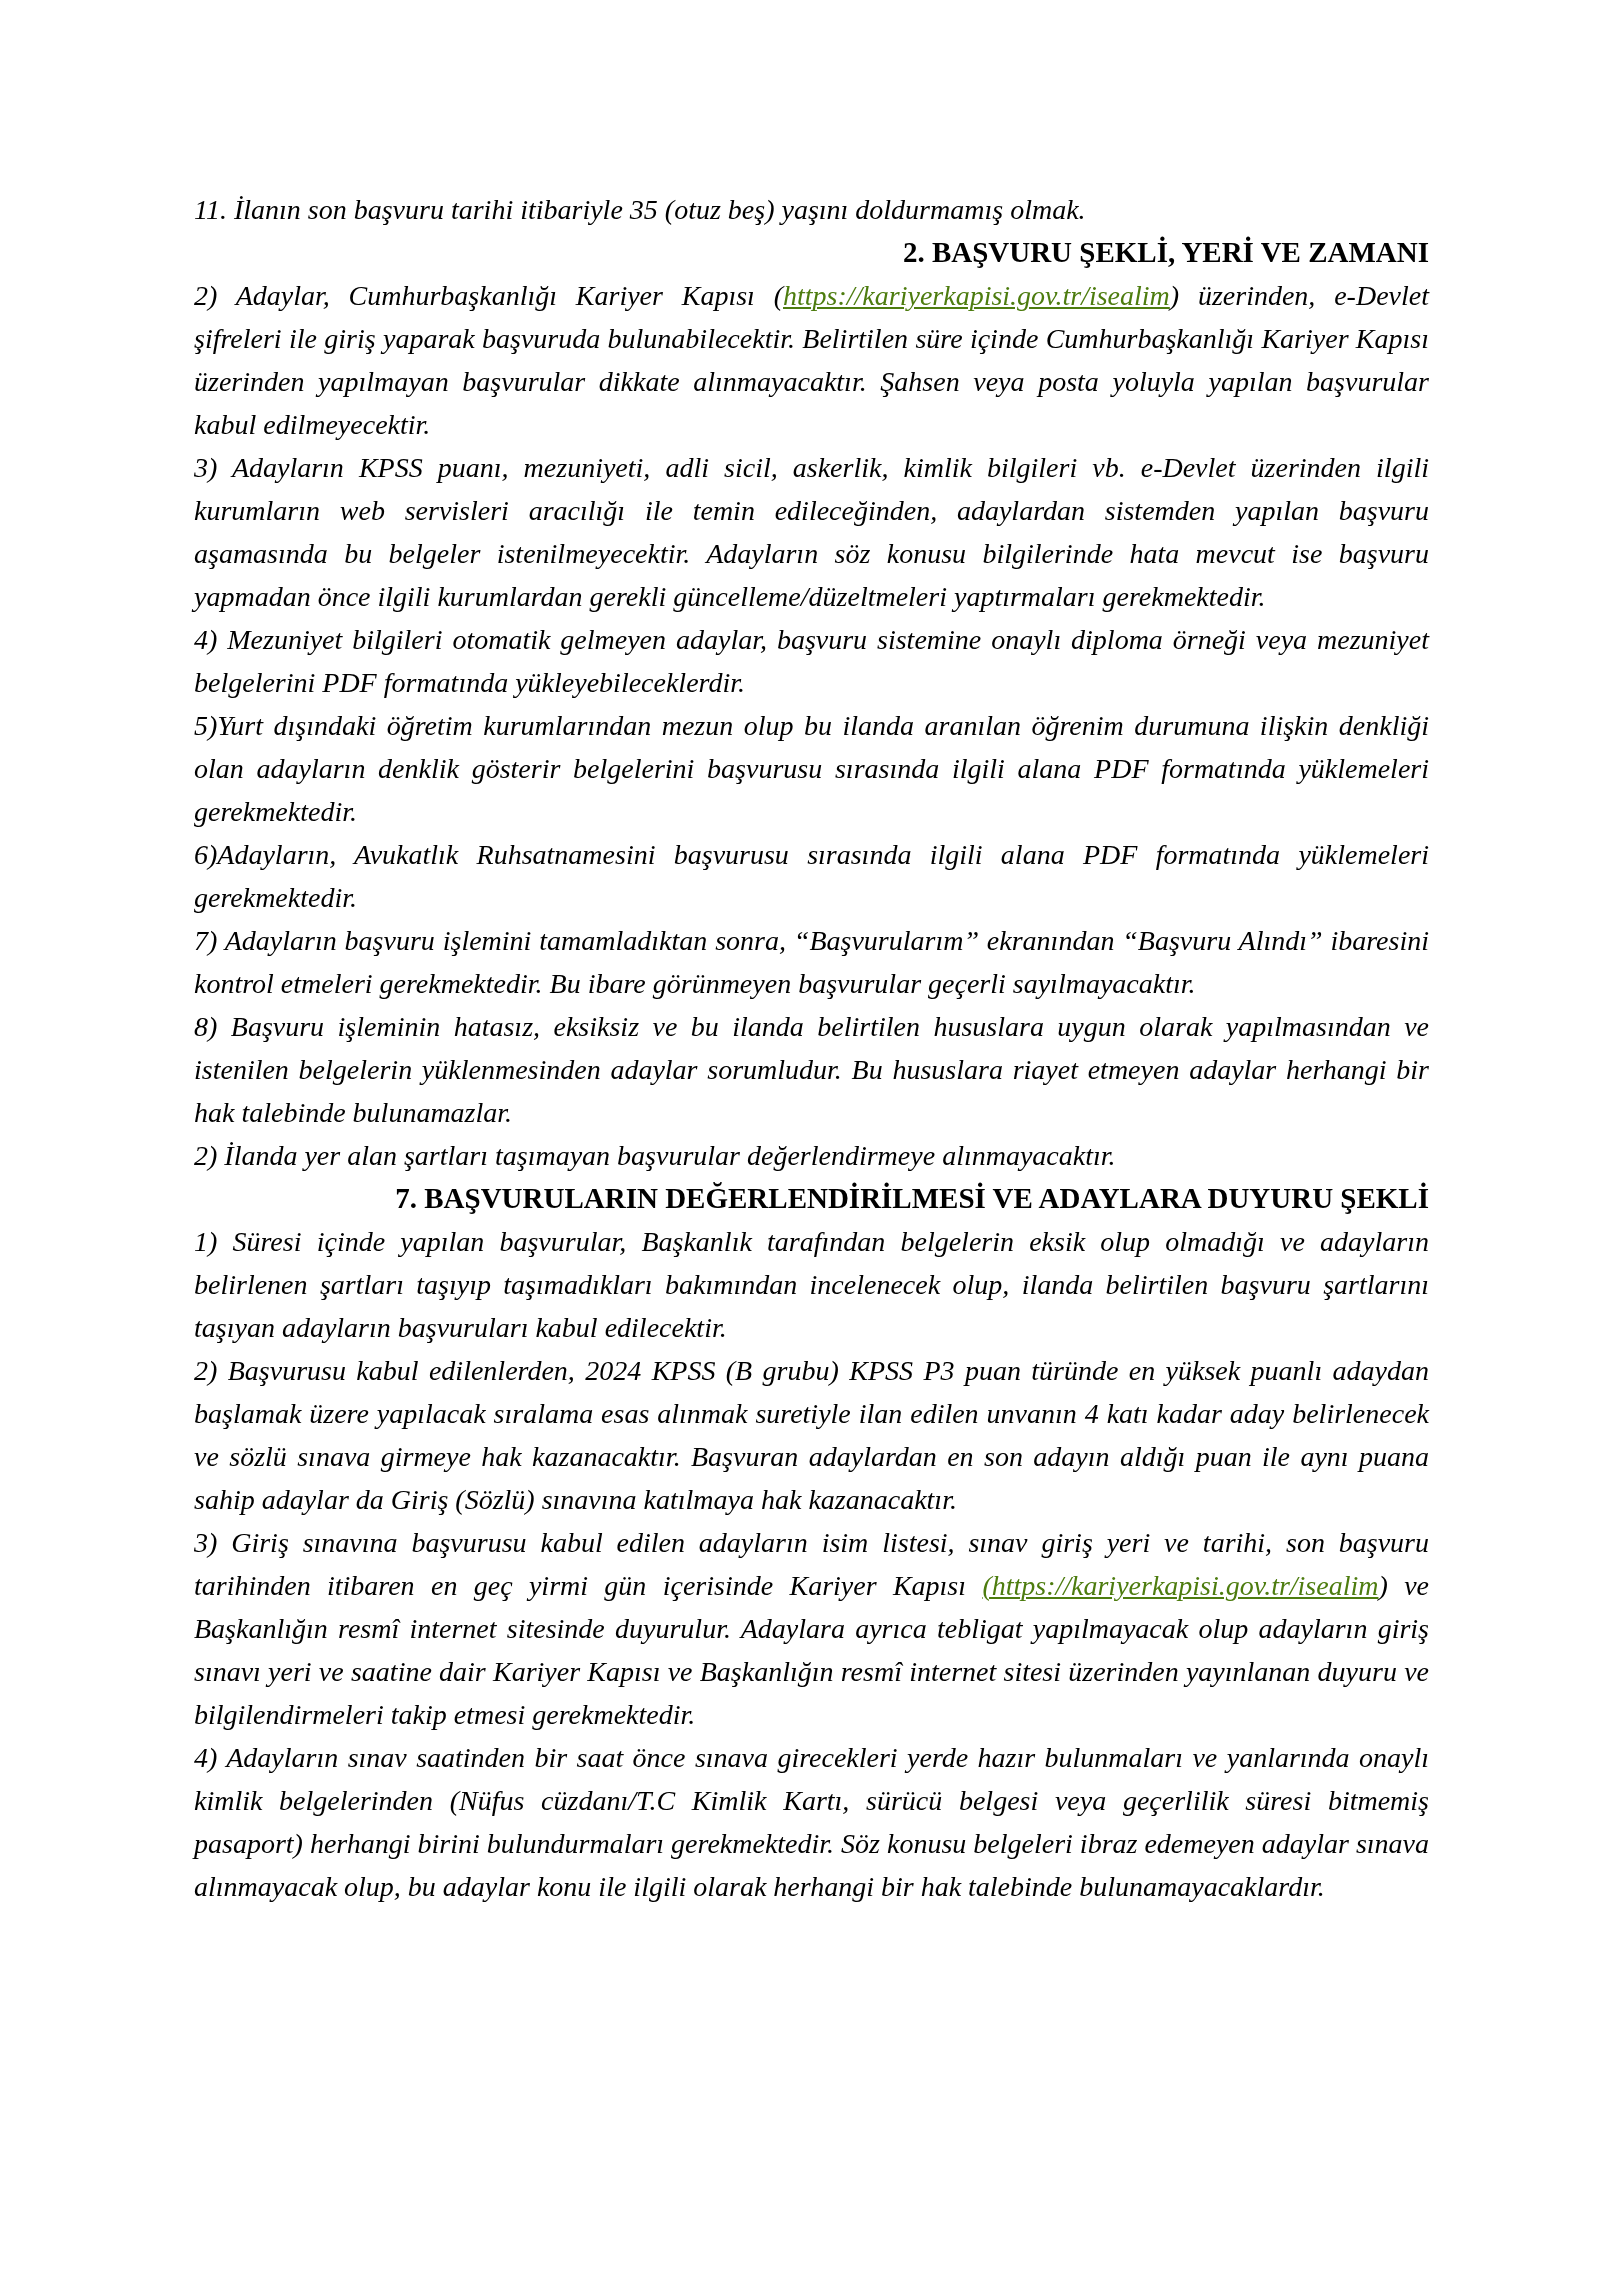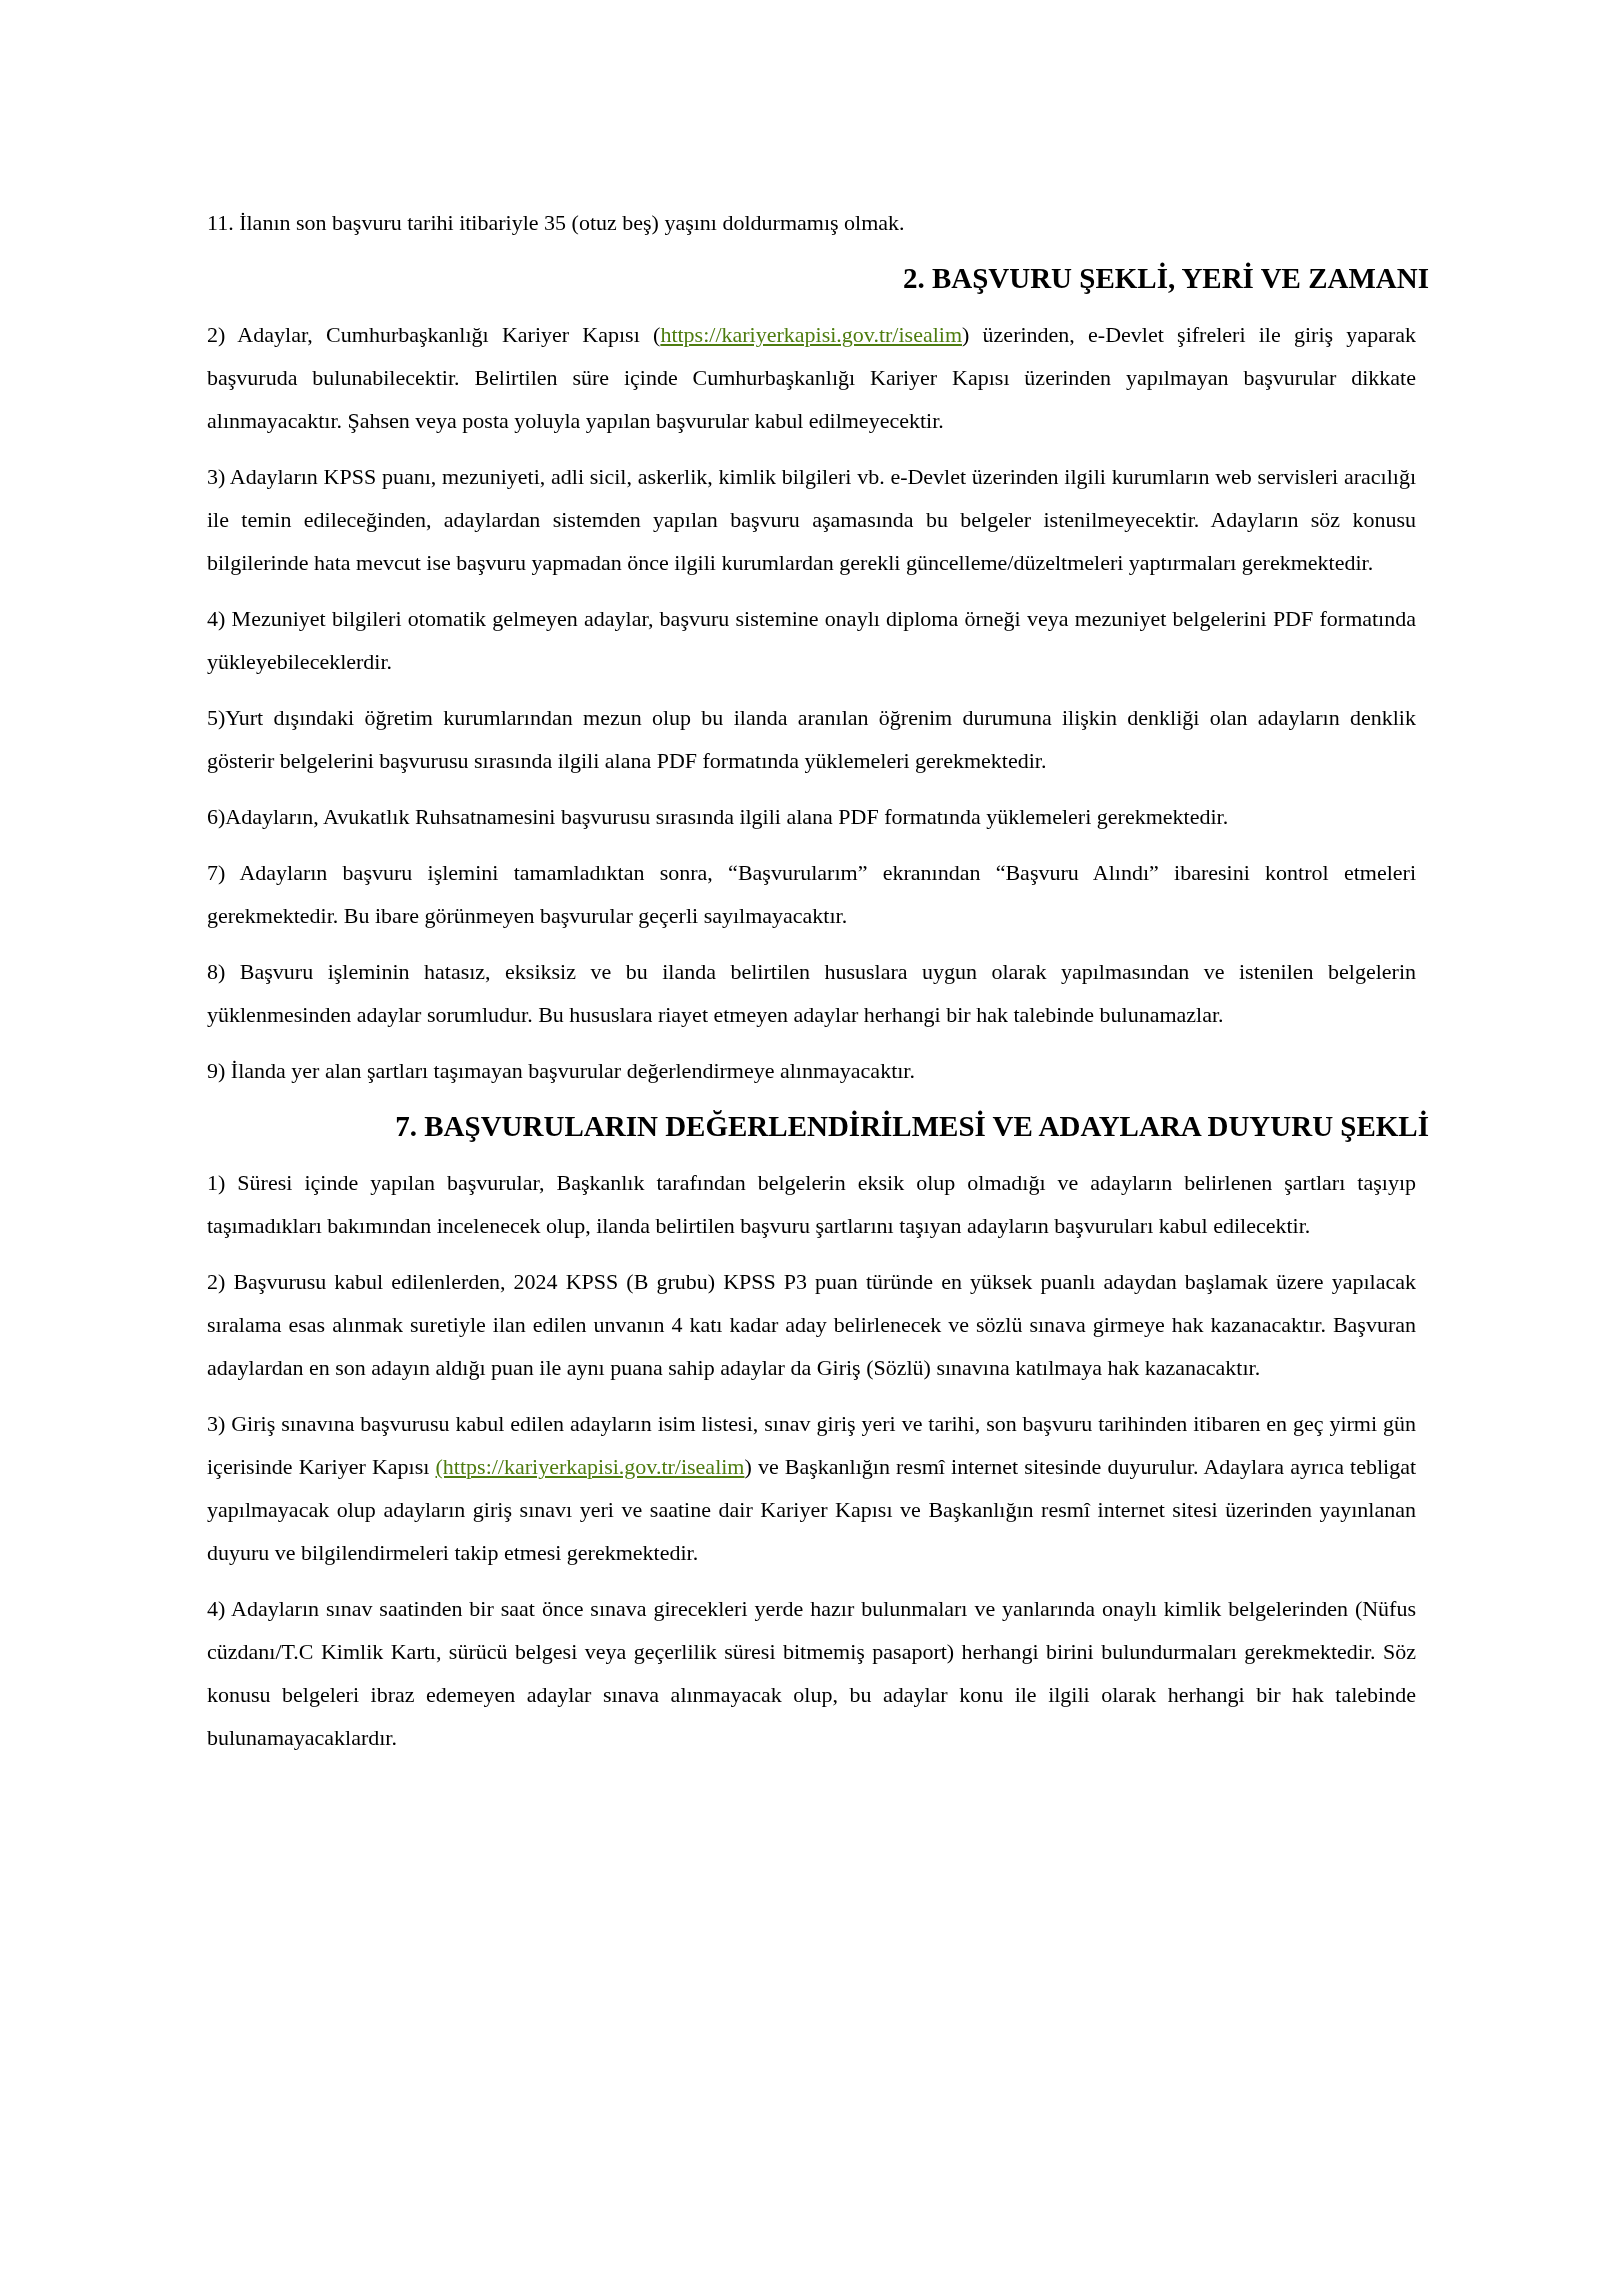--- a/index.html
+++ b/index.html
@@ -16,29 +16,30 @@
     box-sizing: border-box;
     padding: 188px 194px 0 194px;
     font-family: "Liberation Serif", "DejaVu Serif", serif;
     color: #000000;
     overflow: hidden;
   }
   .doc-body {
     width: 1235px;
   }
   p.para {
-    margin: 13px;
+    margin: 0;
     padding: 0;
-    font-size: 22px;
+    font-size: 28px;
     line-height: 43px;
     text-align: justify;
     text-justify: inter-word;
     -webkit-hyphens: none;
     hyphens: none;
     word-spacing: 0px;
+    font-style: italic;
   }
   p.heading {
     margin: 0;
     padding: 0;
     font-size: 29px;
     line-height: 43px;
     font-weight: bold;
     text-align: right;
   }
   a.doclink {
@@ -66,21 +67,21 @@
     <p class="para">4) Mezuniyet bilgileri otomatik gelmeyen adaylar, başvuru sistemine onaylı diploma örneği veya mezuniyet belgelerini PDF formatında yükleyebileceklerdir.</p>
 
     <p class="para">5)Yurt dışındaki öğretim kurumlarından mezun olup bu ilanda aranılan öğrenim durumuna ilişkin denkliği olan adayların denklik gösterir belgelerini başvurusu sırasında ilgili alana PDF formatında yüklemeleri gerekmektedir.</p>
 
     <p class="para">6)Adayların, Avukatlık Ruhsatnamesini başvurusu sırasında ilgili alana PDF formatında yüklemeleri gerekmektedir.</p>
 
     <p class="para">7) Adayların başvuru işlemini tamamladıktan sonra, “Başvurularım” ekranından “Başvuru Alındı” ibaresini kontrol etmeleri gerekmektedir. Bu ibare görünmeyen başvurular geçerli sayılmayacaktır.</p>
 
     <p class="para">8) Başvuru işleminin hatasız, eksiksiz ve bu ilanda belirtilen hususlara uygun olarak yapılmasından ve istenilen belgelerin yüklenmesinden adaylar sorumludur. Bu hususlara riayet etmeyen adaylar herhangi bir hak talebinde bulunamazlar.</p>
 
-    <p class="para">9) İlanda yer alan şartları taşımayan başvurular değerlendirmeye alınmayacaktır.</p>
+    <p class="para">2) İlanda yer alan şartları taşımayan başvurular değerlendirmeye alınmayacaktır.</p>
 
     <p class="heading">7. BAŞVURULARIN DEĞERLENDİRİLMESİ VE ADAYLARA DUYURU ŞEKLİ</p>
 
     <p class="para">1) Süresi içinde yapılan başvurular, Başkanlık tarafından belgelerin eksik olup olmadığı ve adayların belirlenen şartları taşıyıp taşımadıkları bakımından incelenecek olup, ilanda belirtilen başvuru şartlarını taşıyan adayların başvuruları kabul edilecektir.</p>
 
     <p class="para">2) Başvurusu kabul edilenlerden, 2024 KPSS (B grubu) KPSS P3 puan türünde en yüksek puanlı adaydan başlamak üzere yapılacak sıralama esas alınmak suretiyle ilan edilen unvanın 4 katı kadar aday belirlenecek ve sözlü sınava girmeye hak kazanacaktır. Başvuran adaylardan en son adayın aldığı puan ile aynı puana sahip adaylar da Giriş (Sözlü) sınavına katılmaya hak kazanacaktır.</p>
 
     <p class="para"><span>3) Giriş sınavına başvurusu kabul edilen adayların isim listesi, sınav giriş yeri ve tarihi, son başvuru tarihinden itibaren en geç yirmi gün içerisinde Kariyer Kapısı </span><a class="doclink" href="#">(https://kariyerkapisi.gov.tr/isealim</a><span>) ve Başkanlığın resmî internet sitesinde duyurulur. Adaylara ayrıca tebligat yapılmayacak olup adayların giriş sınavı yeri ve saatine dair Kariyer Kapısı ve Başkanlığın resmî internet sitesi üzerinden yayınlanan duyuru ve bilgilendirmeleri takip etmesi gerekmektedir.</span></p>
 
     <p class="para">4) Adayların sınav saatinden bir saat önce sınava girecekleri yerde hazır bulunmaları ve yanlarında onaylı kimlik belgelerinden (Nüfus cüzdanı/T.C Kimlik Kartı, sürücü belgesi veya geçerlilik süresi bitmemiş pasaport) herhangi birini bulundurmaları gerekmektedir. Söz konusu belgeleri ibraz edemeyen adaylar sınava alınmayacak olup, bu adaylar konu ile ilgili olarak herhangi bir hak talebinde bulunamayacaklardır.</p>

